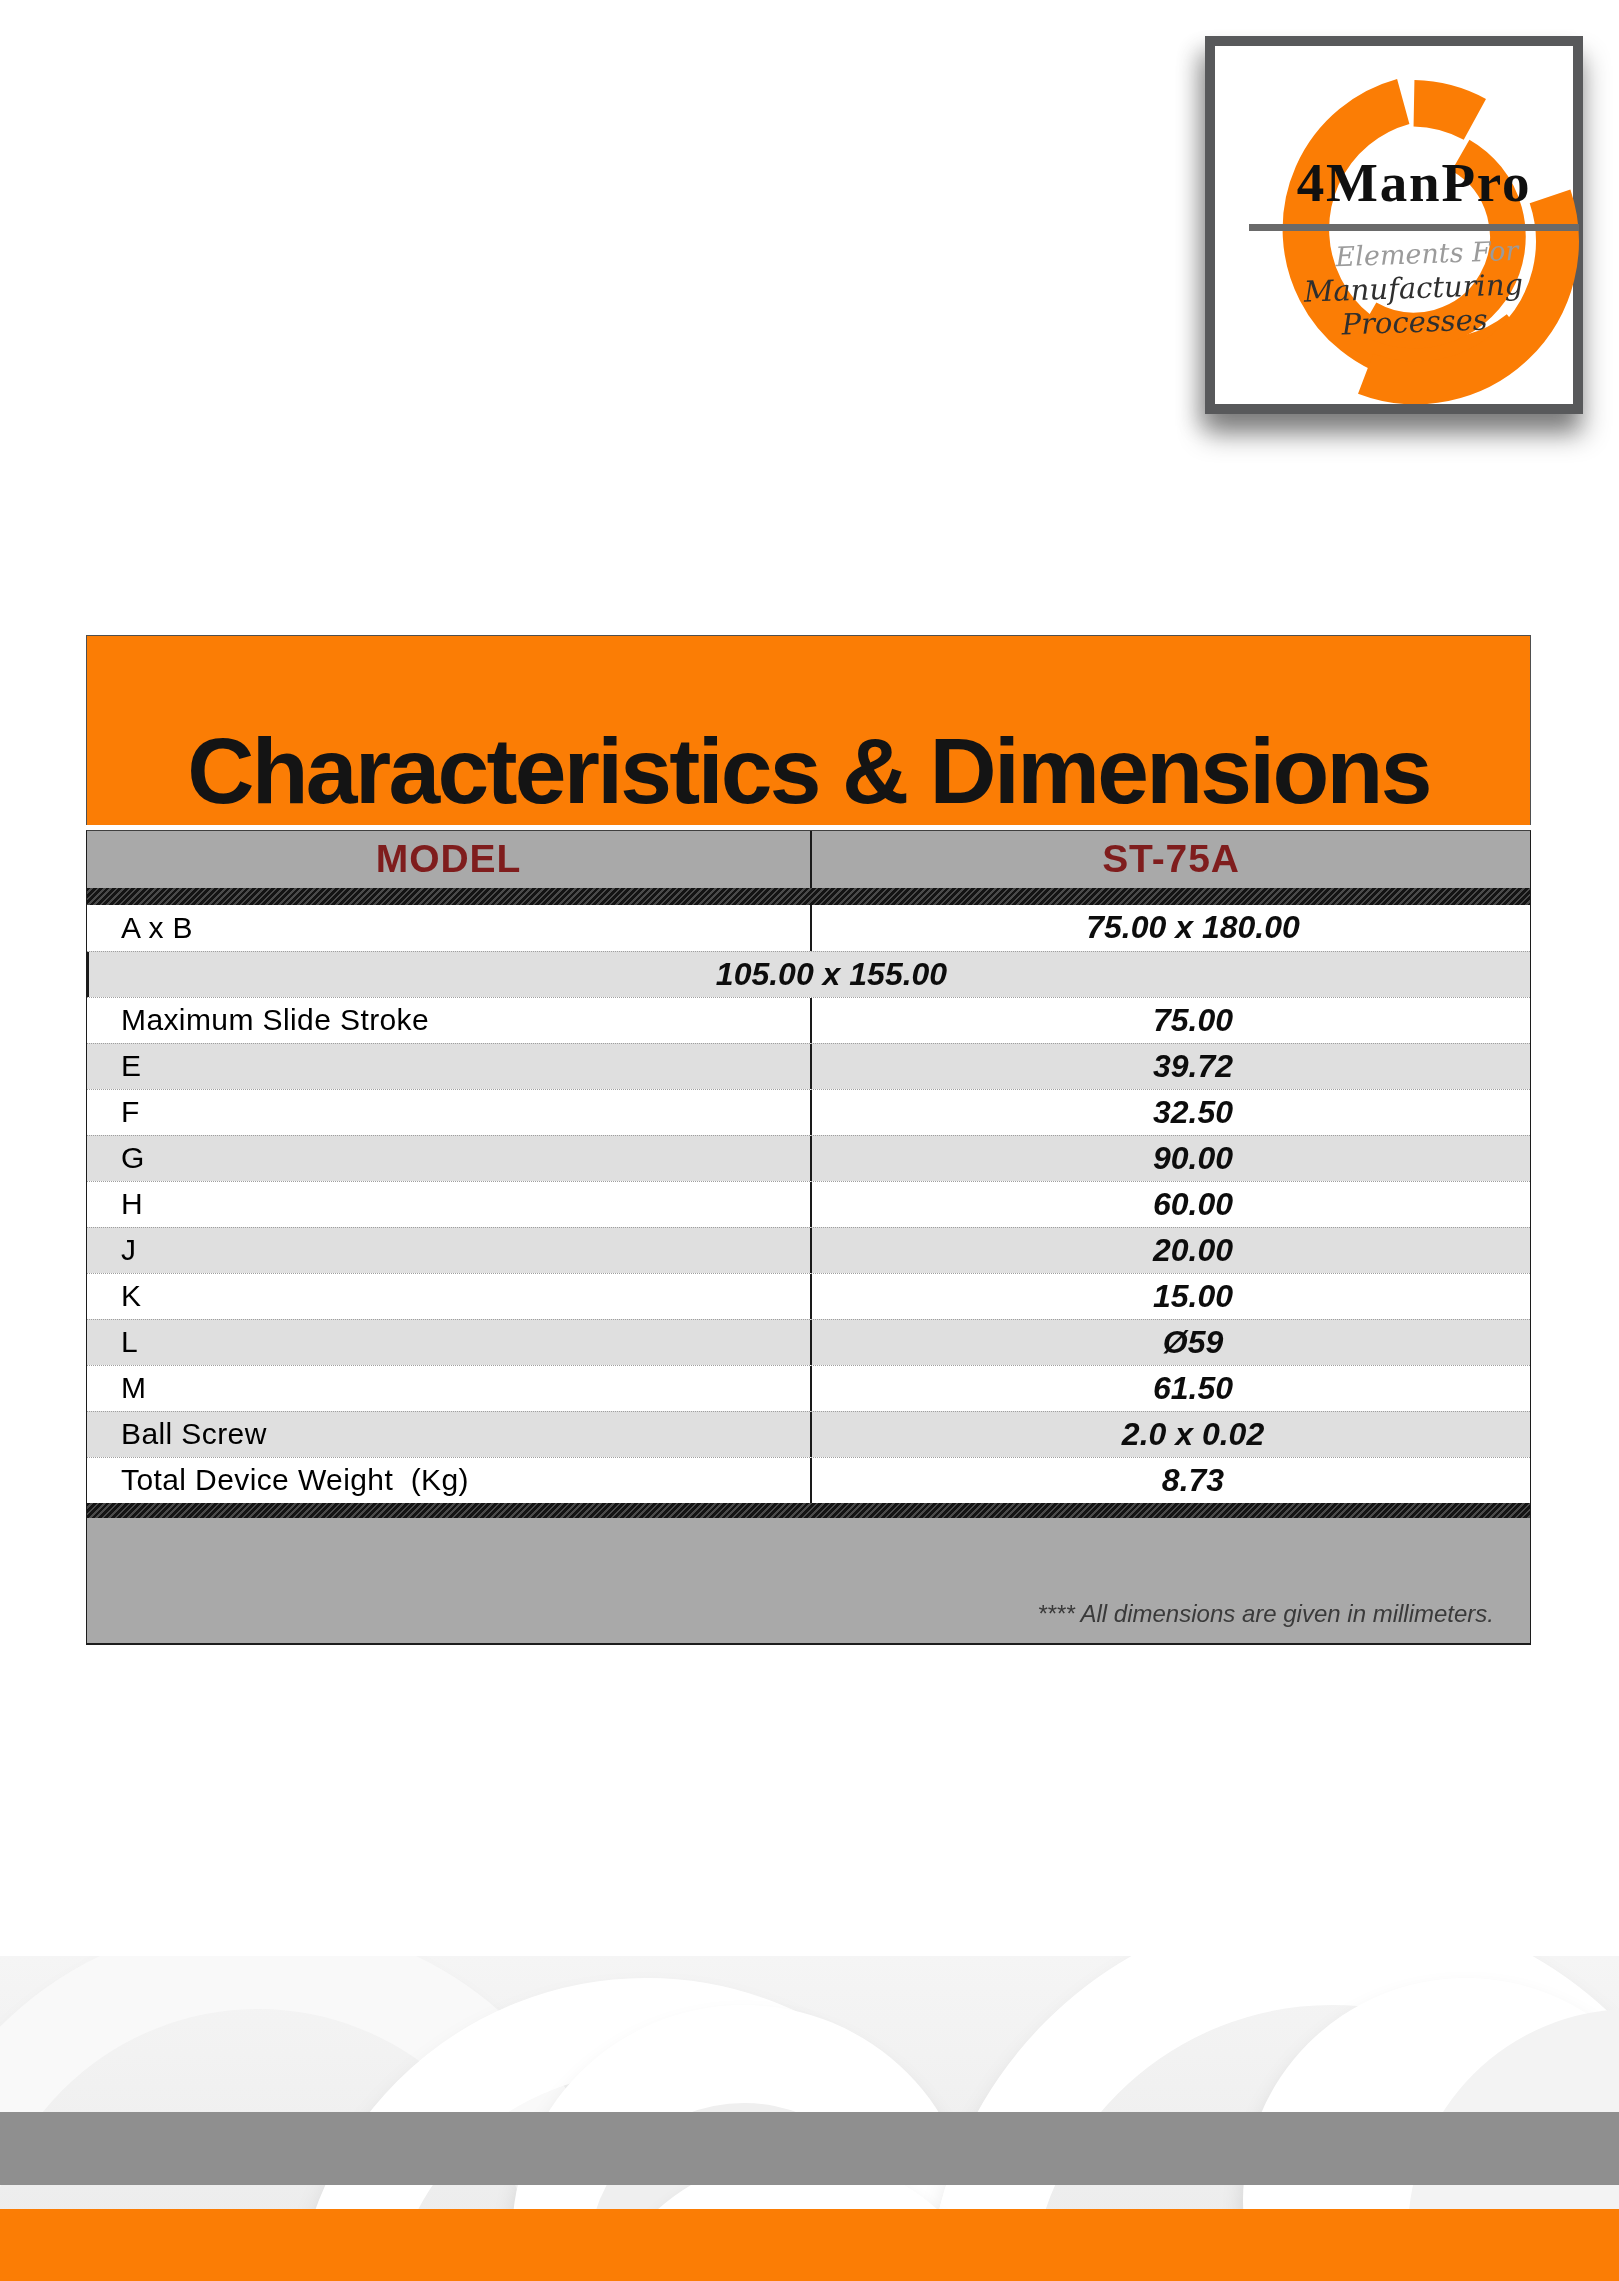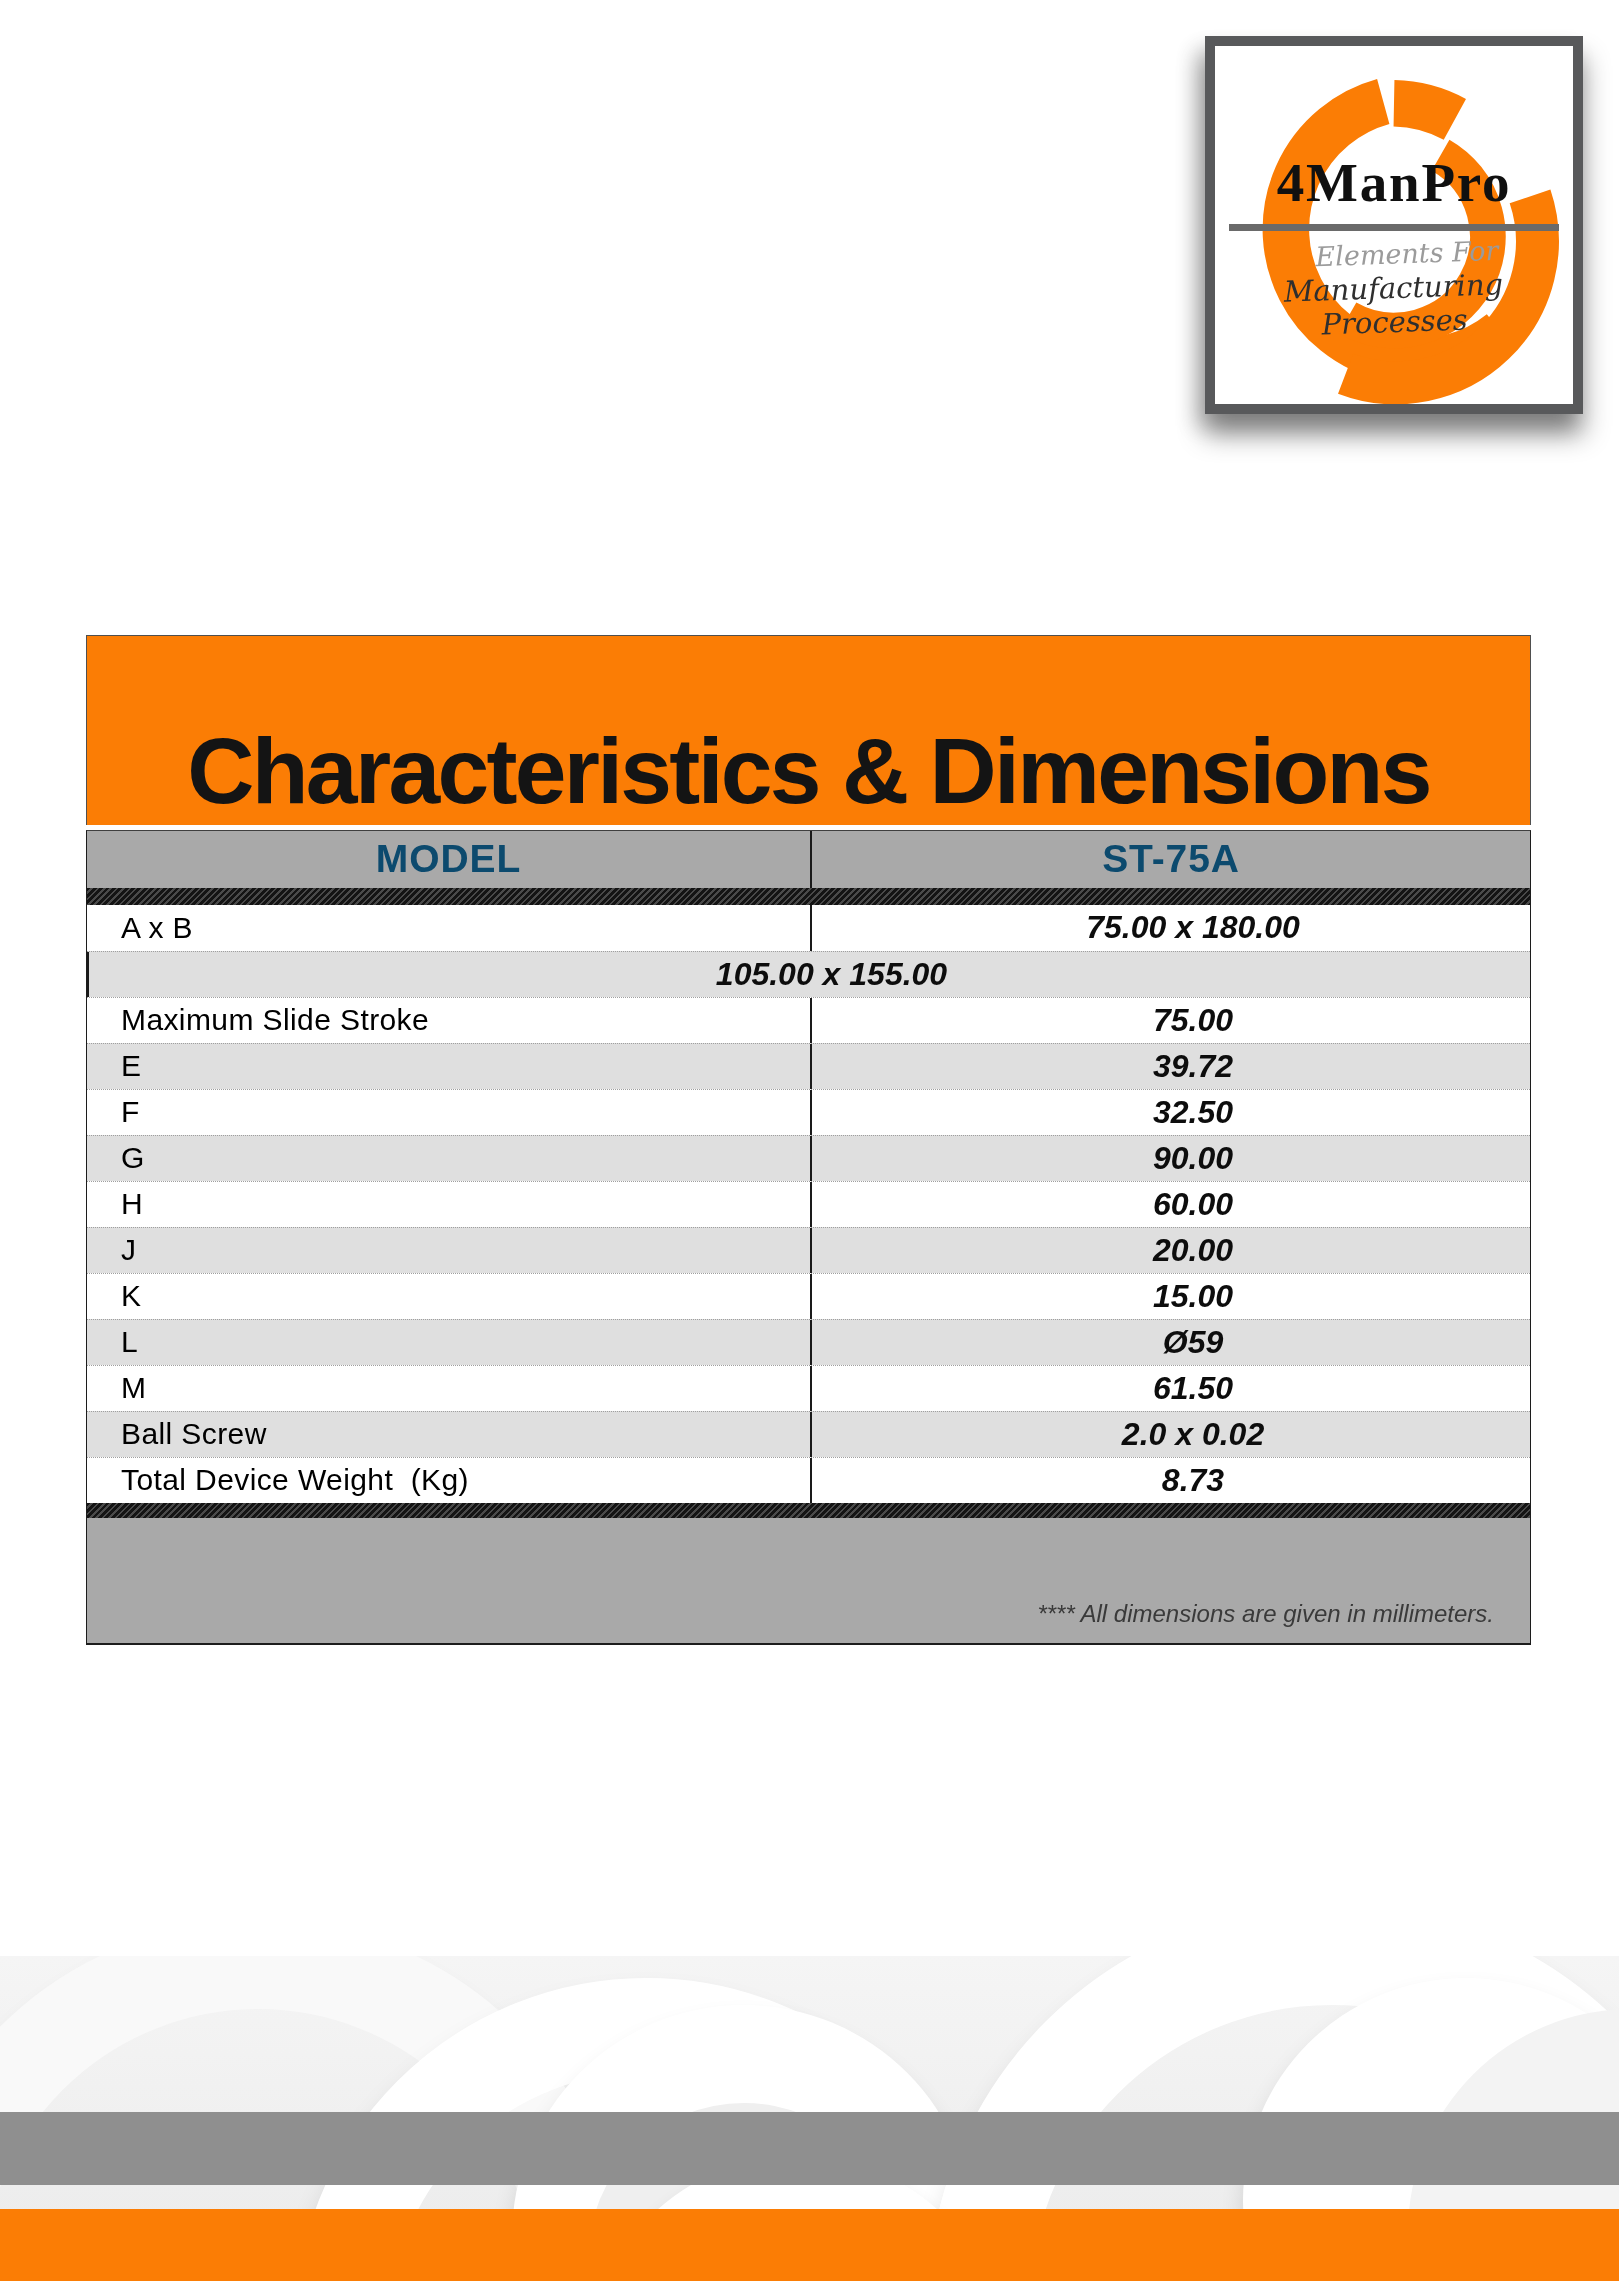--- a/index.html
+++ b/index.html
@@ -3,21 +3,21 @@
 <meta charset="utf-8">
 <style>
   html,body{margin:0;padding:0;background:#ffffff;}
   body{width:1619px;height:2281px;position:relative;overflow:hidden;
        font-family:"Liberation Sans", sans-serif;}
 
   
   .logo-box{position:absolute;left:1205px;top:36px;width:378px;height:378px;
     background:#ffffff;border:10.7px solid #58595b;box-sizing:border-box;
     box-shadow:0 21.4px 25px rgba(0,0,0,.42), -9px 12.5px 19.6px rgba(0,0,0,.18);}
-  .logo-inner{position:relative;width:100%;height:100%;overflow:hidden;}
+  .logo-inner{position:relative;width:100%;height:100%;overflow:hidden;margin-left:20px;}
   .logo-swoosh{position:absolute;left:0;top:0;width:100%;height:100%;}
   .logo-brand{position:absolute;left:0;top:105px;width:100%;text-align:center;
     font-family:"Liberation Serif", serif;font-weight:700;font-size:55px;
     letter-spacing:1.8px;color:#101010;}
   .logo-rule{position:absolute;left:14.3px;right:14.3px;top:178px;height:7.1px;background:#6a6a6a;}
   .logo-tag1{position:absolute;left:53px;right:27px;top:192px;text-align:center;
     font-family:"DejaVu Serif", serif;font-style:italic;font-size:27px;color:#9b9b9b;
     transform:rotate(-2deg);}
   .logo-tag2{position:absolute;left:0;right:0;top:225px;text-align:center;
     font-family:"DejaVu Serif", serif;font-style:italic;font-size:29px;color:#2f2f2f;
@@ -25,21 +25,21 @@
 
   
   .sheet{position:absolute;left:86px;top:635px;width:1445px;}
   .title-band{height:190px;background:#fb7d05;border:1.8px solid #4f4f4f;border-bottom:none;
     box-sizing:border-box;display:flex;align-items:flex-end;justify-content:center;}
   .title-band span{font-size:93px;font-weight:800;letter-spacing:-2.7px;color:#141414;white-space:nowrap;}
 
   .tbl{margin-top:4.5px;border:1.8px solid #1c1c1c;border-top:1.8px solid #3f3f3f;border-bottom-width:2.7px;box-sizing:border-box;}
   .head-row{display:flex;height:57px;background:#a9a9a9;}
   .head-cell{display:flex;align-items:center;justify-content:center;
-    font-size:39px;font-weight:600;letter-spacing:0.9px;color:#0c4a6e;}
+    font-size:39px;font-weight:600;letter-spacing:0.9px;color:#7f1d1d;}
   .head-cell.model{width:723px;}
   .head-cell.value{flex:1;border-left:2.7px solid #1a1a1a;}
 
   .hatch{background:repeating-linear-gradient(135deg,#141414 0 2.7px,#4a4a4a 2.7px 4.5px);}
   .hatch.top{height:17px;}
   .hatch.bottom{height:15px;}
 
   .row{display:flex;height:46px;box-sizing:border-box;background:#ffffff;}
   .row.alt{background:#dfdfdf;}
   .row + .row{border-top:1.8px dotted #9f9f9f;}

